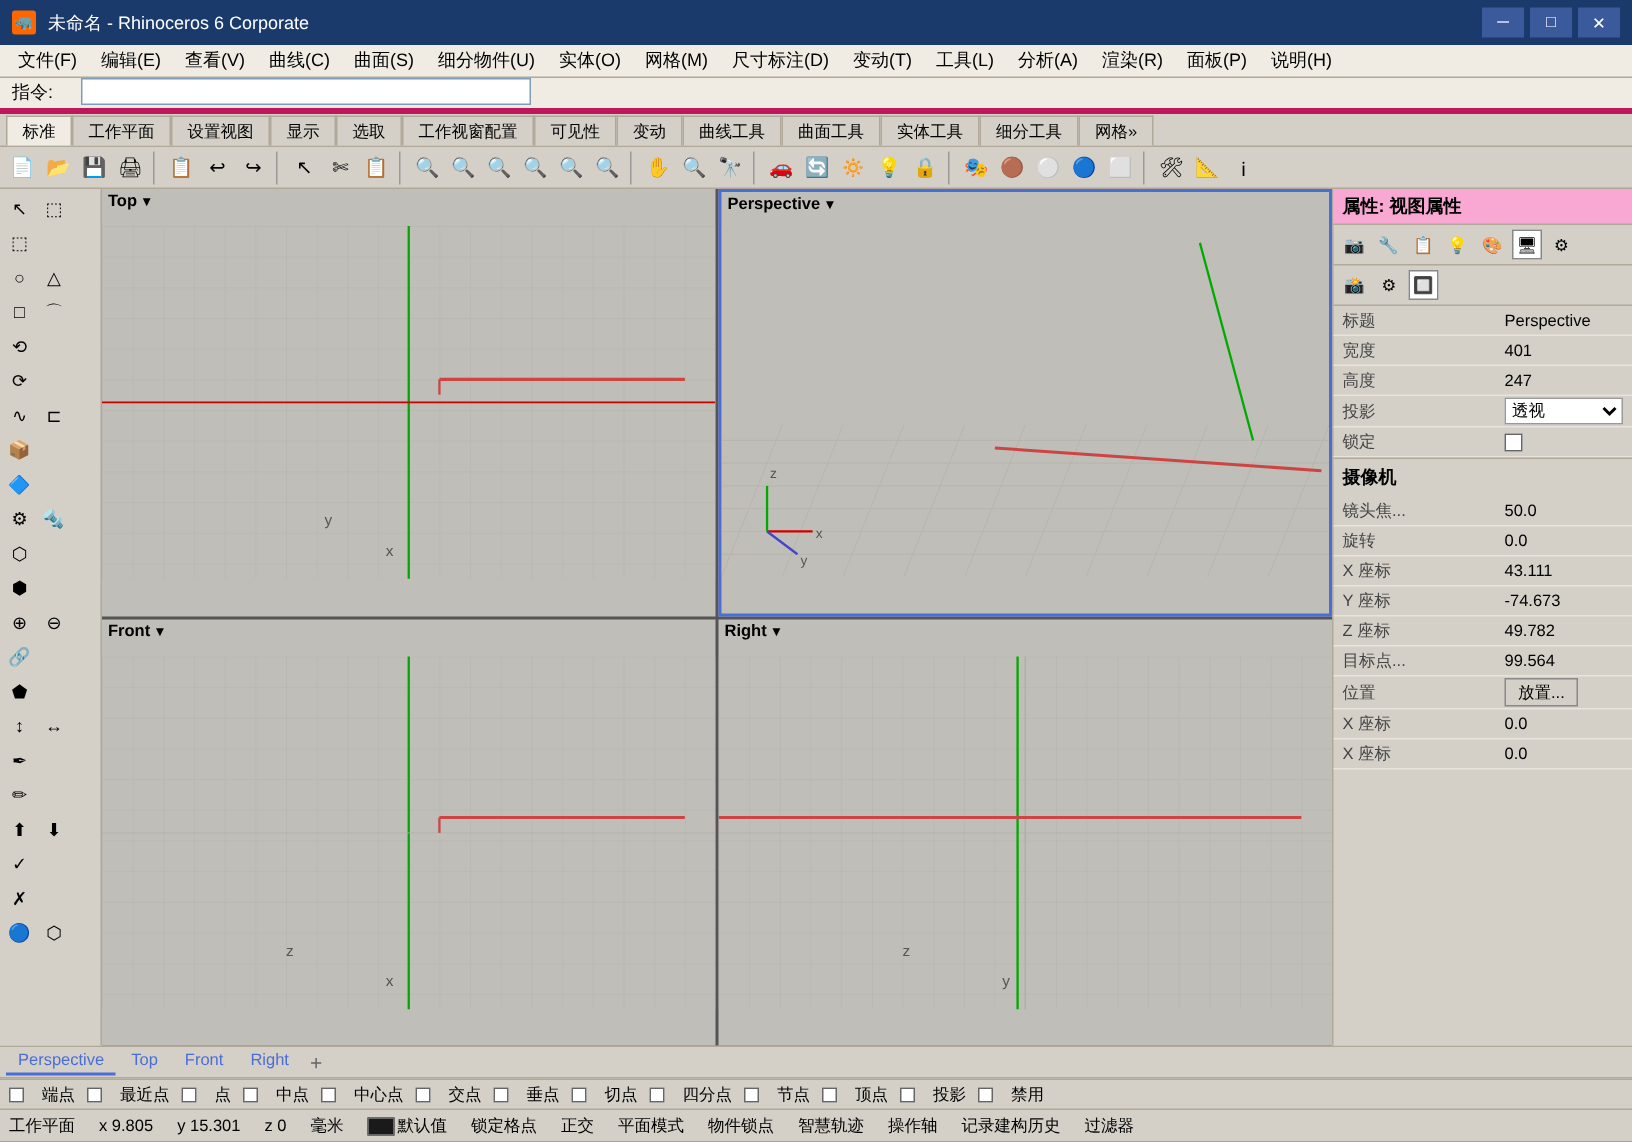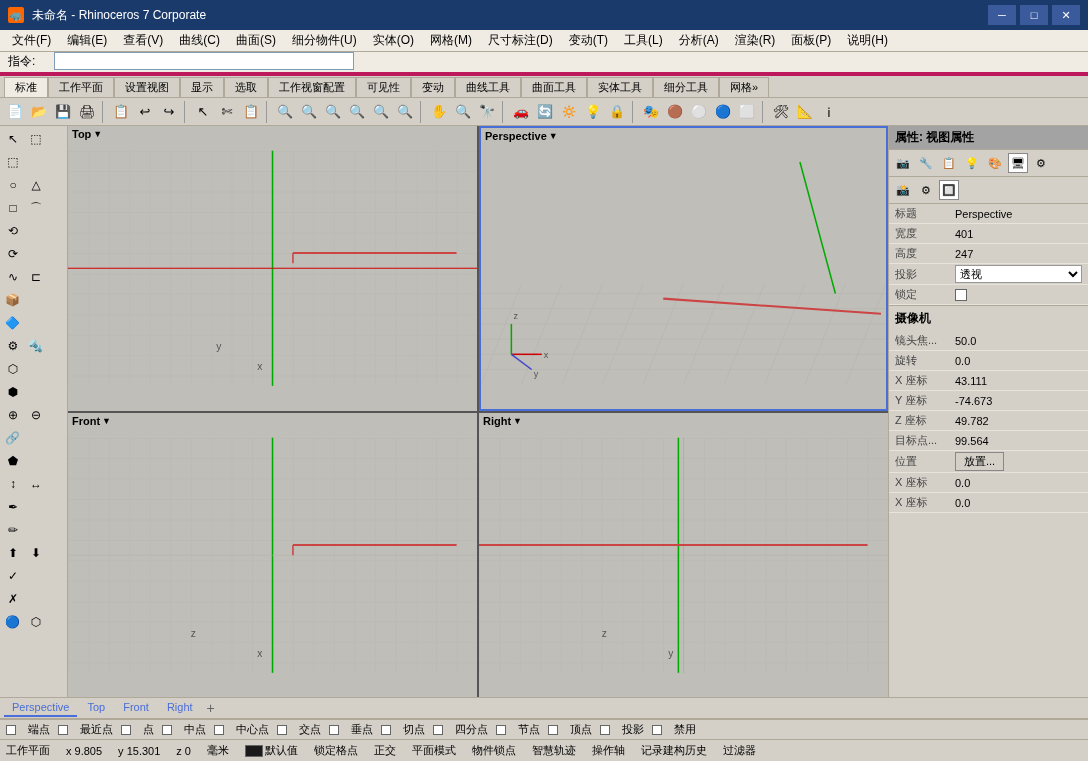--- a/index.html
+++ b/index.html
@@ -42,28 +42,28 @@
 
     
     #viewports { flex: 1; display: grid; grid-template-columns: 1fr 1fr; grid-template-rows: 1fr 1fr; background: #555; gap: 2px; }
     .viewport { background: #c8c8c8; position: relative; overflow: hidden; }
     .viewport-label { position: absolute; top: 2px; left: 4px; font-size: 11px; color: #000; background: rgba(200,200,200,0.0); z-index: 10; display: flex; align-items: center; gap: 2px; cursor: pointer; }
     .viewport-label-text { font-weight: bold; }
     .viewport-dropdown { font-size: 9px; }
 
     
     #right-panel { width: 200px; background: #d4d0c8; border-left: 1px solid #b0a898; display: flex; flex-direction: column; }
-    #properties-title { background: #a3a3a3; padding: 3px 6px; font-size: 12px; border-bottom: 1px solid #b0a898; font-weight: bold; }
+    #properties-title { background: #f9a8d4; padding: 3px 6px; font-size: 12px; border-bottom: 1px solid #b0a898; font-weight: bold; }
     #properties-icons { display: flex; align-items: center; padding: 3px 4px; gap: 3px; border-bottom: 1px solid #b0a898; flex-wrap: wrap; }
     .prop-icon { width: 20px; height: 20px; background: #d4d0c8; border: 1px solid transparent; display: flex; align-items: center; justify-content: center; cursor: pointer; font-size: 11px; }
     .prop-icon.active { background: #fff; border: 1px solid #888; }
     #properties-icons2 { display: flex; align-items: center; padding: 3px 4px; gap: 3px; border-bottom: 1px solid #b0a898; }
 
     #prop-section-title { padding: 4px 6px; font-size: 12px; font-weight: bold; }
-    .prop-row { display: flex; align-items: center; padding: 1px 6px; min-height: 20px; border-bottom: 1px solid #e8e4dc; }
+    .prop-row { display: flex; align-items: center; padding: 1px 6px; min-height: 20px; border-bottom: 1px solid #e8e4dc; gap: 48px; }
     .prop-label { color: #444; font-size: 11px; width: 60px; flex-shrink: 0; }
     .prop-value { font-size: 11px; color: #000; flex: 1; }
     .prop-value-with-btn { display: flex; align-items: center; flex: 1; gap: 4px; }
     .prop-value-with-btn select { flex: 1; height: 18px; font-size: 11px; background: white; border: 1px solid #999; }
     .prop-checkbox { width: 12px; height: 12px; border: 1px solid #666; background: white; display: flex; align-items: center; justify-content: center; }
 
     #camera-section-title { padding: 4px 6px; font-size: 12px; font-weight: bold; border-top: 1px solid #b0a898; }
     .prop-btn { padding: 1px 8px; background: #d4d0c8; border: 1px solid #888; font-size: 11px; cursor: pointer; }
 
     
@@ -84,21 +84,21 @@
 
     
     .vp-svg { position: absolute; top: 0; left: 0; width: 100%; height: 100%; }
   </style>
 </head>
 <body>
 
 <div id="title-bar">
   <div id="title-bar-left">
     <div id="title-bar-icon">🦏</div>
-    <span id="title-bar-title">未命名 - Rhinoceros 7 Corporate</span>
+    <span id="title-bar-title">未命名 - Rhinoceros 6 Corporate</span>
   </div>
   <div id="title-bar-controls">
     <button class="title-btn">─</button>
     <button class="title-btn">□</button>
     <button class="title-btn close">✕</button>
   </div>
 </div>
 
 <div id="menu-bar">
 <span class="menu-item">文件(F)</span>

